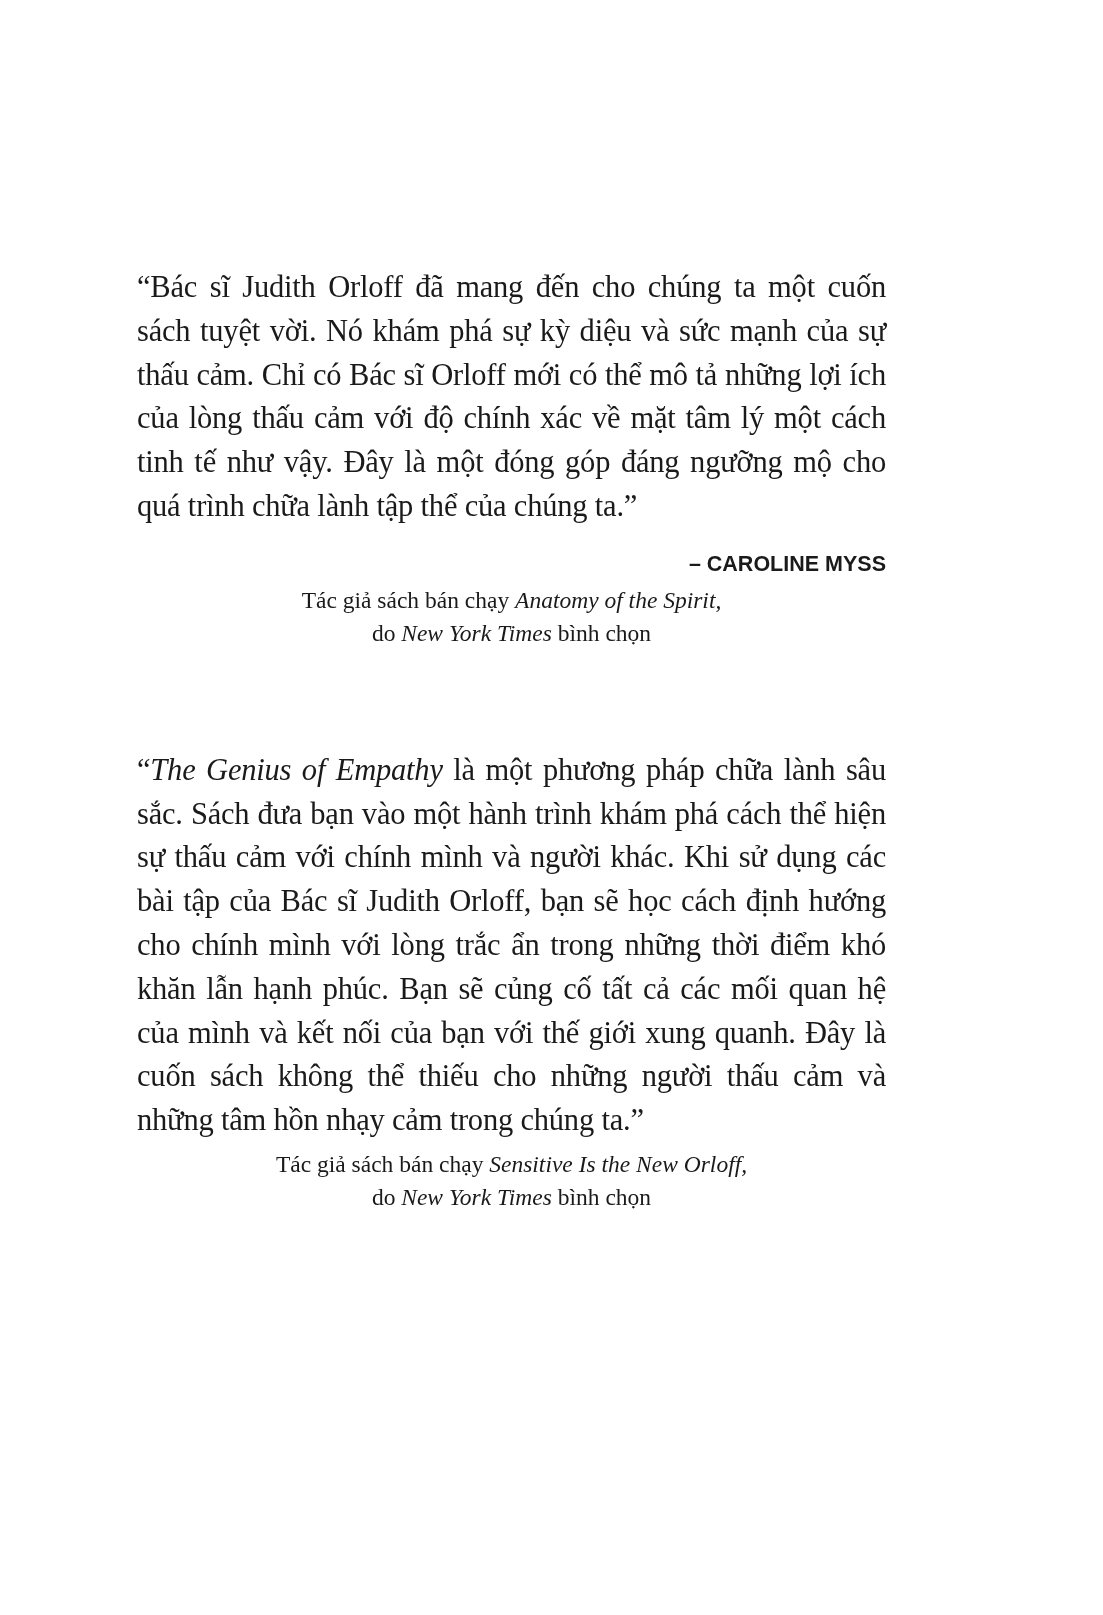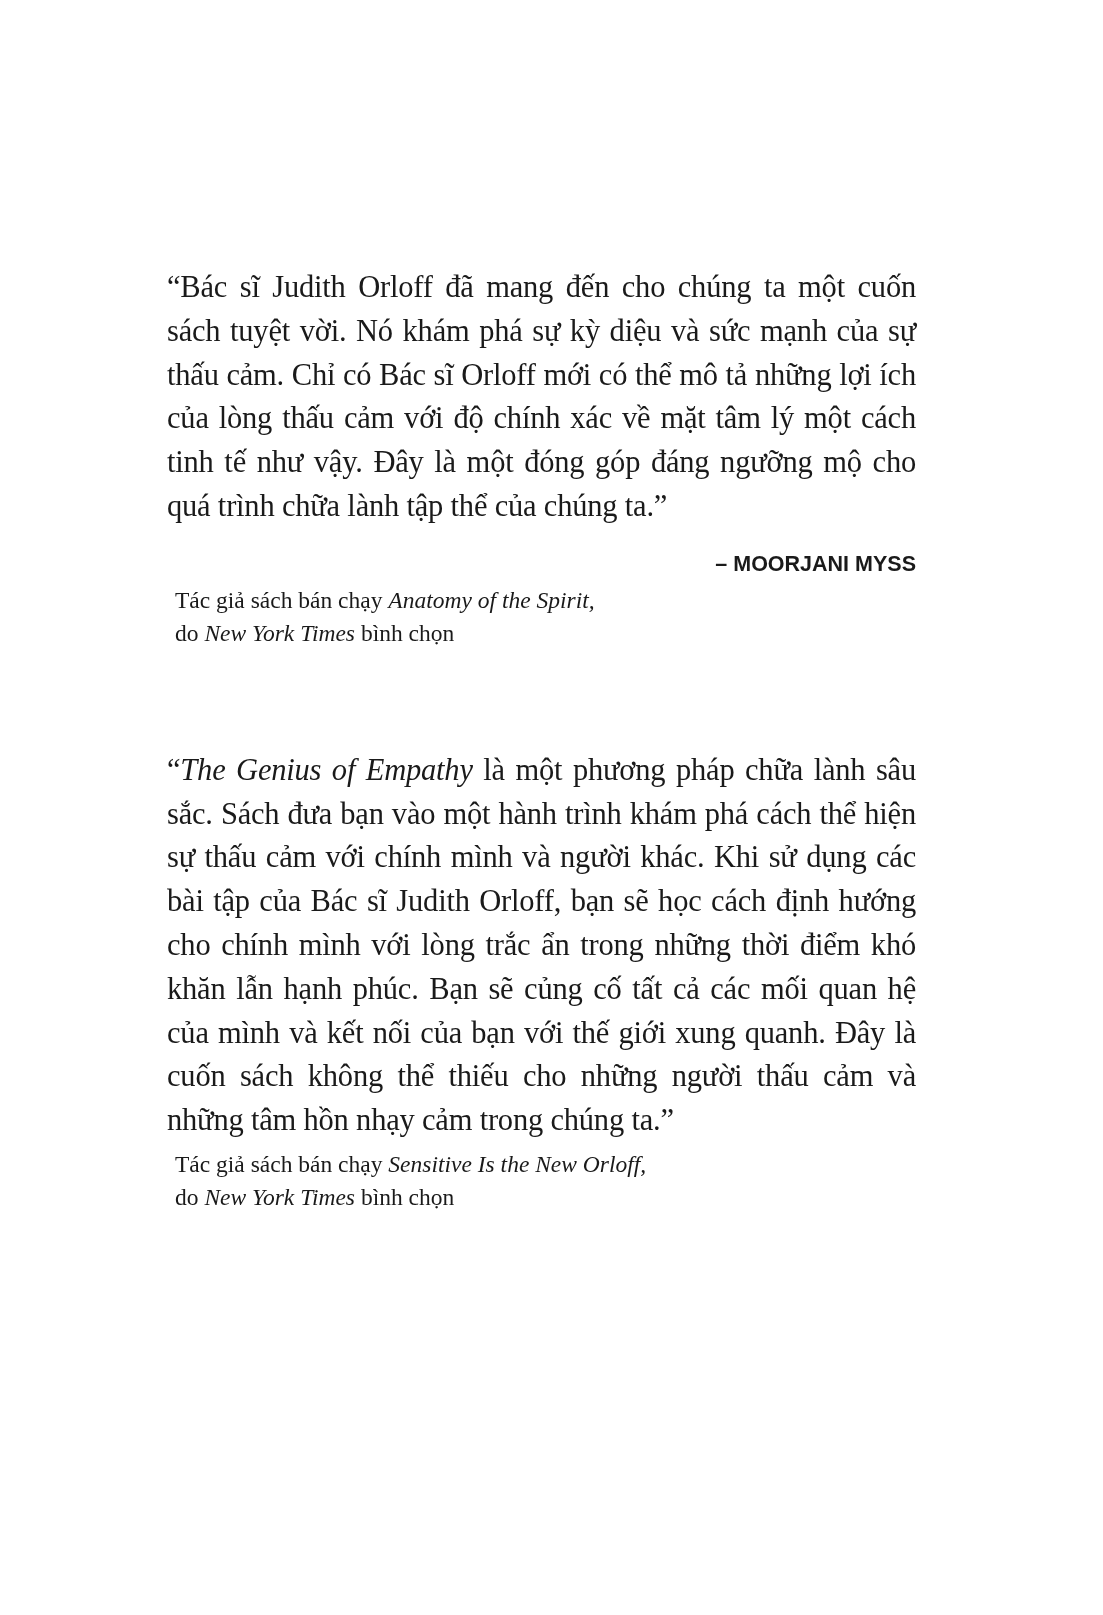--- a/index.html
+++ b/index.html
@@ -9,21 +9,21 @@
     }
     body {
       width: 1103px;
       height: 1615px;
       position: relative;
       overflow: hidden;
       color: #1a1a1a;
     }
     .page {
       position: absolute;
-      left: 167px;
+      left: 137px;
       top: 266px;
       width: 749px;
     }
     .quote {
       font-family: "Liberation Serif", "DejaVu Serif", serif;
       font-size: 30.5px;
       line-height: 43.8px;
       text-align: justify;
       text-align-last: left;
       margin: 0;
@@ -38,40 +38,40 @@
       font-weight: bold;
       font-size: 21.5px;
       text-align: right;
       margin: 0;
       letter-spacing: 0px;
     }
     .attrib-desc {
       font-family: "Liberation Serif", "DejaVu Serif", serif;
       font-size: 23.5px;
       line-height: 33px;
-      text-align: left;
-      margin: 8px;
+      text-align: center;
+      margin: 0;
     }
     .attrib-desc em { font-style: italic; }
 
     #block1 .attrib-name { margin-top: 20px; line-height: 30px; }
     #block1 .attrib-desc { margin-top: 5px; }
 
     #block2 { margin-top: 99px; }
     #block2 .attrib-name { margin-top: 20px; line-height: 30px; }
     #block2 .attrib-desc { margin-top: 5px; }
   </style>
 </head>
 <body>
 
 <div class="page">
 
   <section id="block1">
     <p class="quote"><span>“</span><span>Bác sĩ Judith Orloff đã mang đến cho chúng ta một cuốn sách tuyệt vời. Nó khám phá sự kỳ diệu và sức mạnh của sự thấu cảm. Chỉ có Bác sĩ Orloff mới có thể mô tả những lợi ích của lòng thấu cảm với độ chính xác về mặt tâm lý một cách tinh tế như vậy. Đây là một đóng góp đáng ngưỡng mộ cho quá trình chữa lành tập thể của chúng ta.</span><span>”</span></p>
-    <p class="attrib-name">– MOORJANI MYSS</p>
+    <p class="attrib-name">– CAROLINE MYSS</p>
     <p class="attrib-desc">
       <span>Tác giả sách bán chạy </span><em>Anatomy of the Spirit,</em><br>
       <span>do </span><em>New York Times</em><span> bình chọn</span>
     </p>
   </section>
 
   <section id="block2">
     <p class="quote"><span>“</span><em>The Genius of Empathy</em><span> là một phương pháp chữa lành sâu sắc. Sách đưa bạn vào một hành trình khám phá cách thể hiện sự thấu cảm với chính mình và người khác. Khi sử dụng các bài tập của Bác sĩ Judith Orloff, bạn sẽ học cách định hướng cho chính mình với lòng trắc ẩn trong những thời điểm khó khăn lẫn hạnh phúc. Bạn sẽ củng cố tất cả các mối quan hệ của mình và kết nối của bạn với thế giới xung quanh. Đây là cuốn sách không thể thiếu cho những người thấu cảm và những tâm hồn nhạy cảm trong chúng ta.</span><span>”</span></p>
     <p class="attrib-desc">
       <span>Tác giả sách bán chạy </span><em>Sensitive Is the New Orloff,</em><br>

